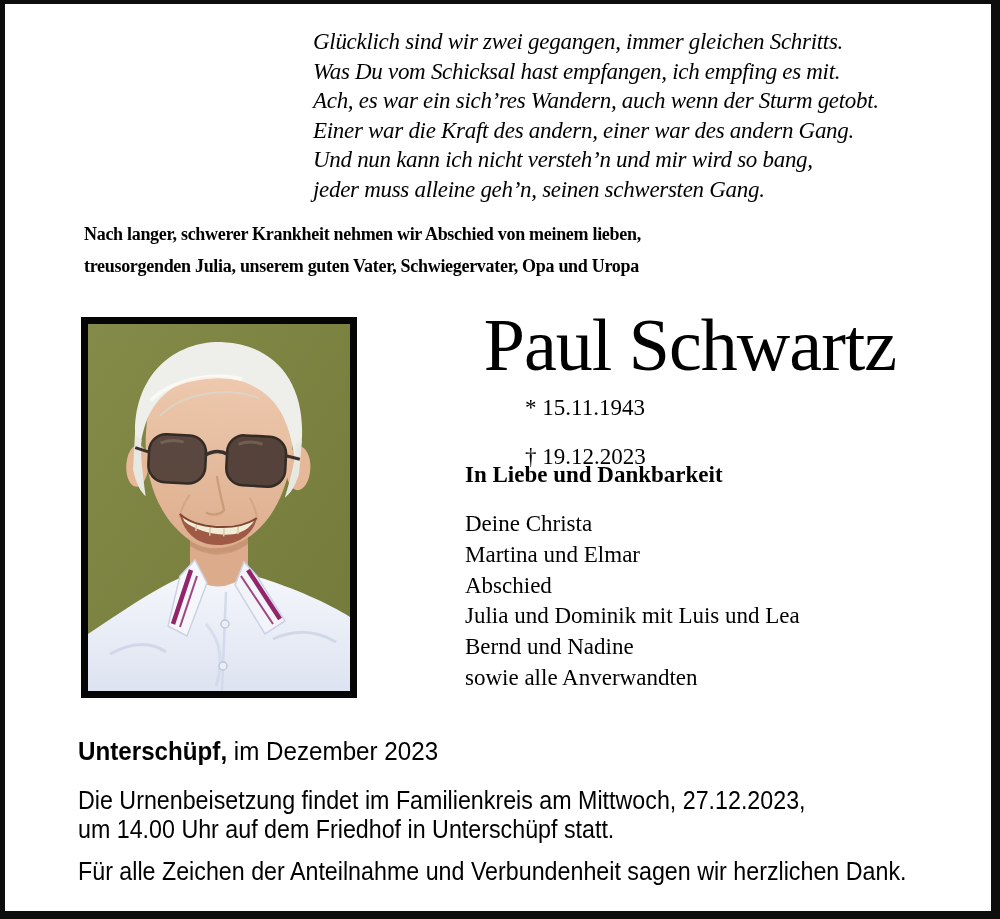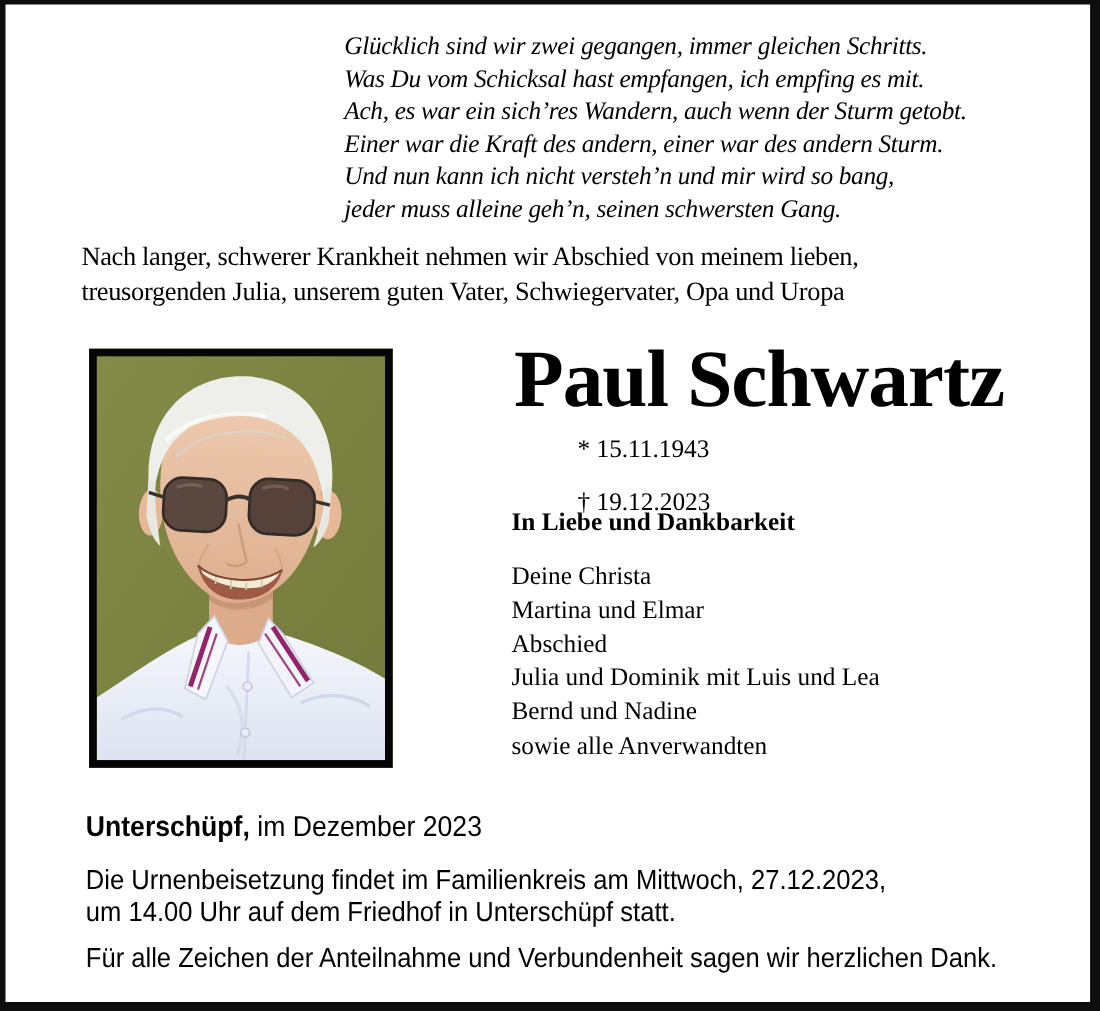--- a/index.html
+++ b/index.html
@@ -13,32 +13,32 @@
     border-style:solid; border-color:#0d0d0d;
     border-width:4px 9px 8px 5px;
     pointer-events:none; z-index:5;
   }
   .poem {
     position:absolute; left:313px; top:27px;
     font-size:23px; line-height:29.5px; font-style:italic;
     letter-spacing:-0.3px; white-space:nowrap;
   }
   .announcement {
-    position:absolute; left:74px; top:218px;
-    font-size:24px; line-height:32px; letter-spacing:-0.3px; white-space:nowrap;
+    position:absolute; left:84px; top:218px;
+    font-size:18px; line-height:32px; letter-spacing:-0.3px; white-space:nowrap;font-weight:bold;
   }
   .photo-frame {
     position:absolute; left:81px; top:317px;
     width:262px; height:367px;
     border:7px solid #050505; background:#7b8240;
   }
   .photo-frame svg { display:block; }
   .deceased-name {
     position:absolute; left:455px; top:308px; width:470px;
-    font-size:74px; font-weight:bold; line-height:74px;
+    font-size:74px; font-weight:normal; line-height:74px;
     text-align:center; letter-spacing:-1px; white-space:nowrap;
   }
   .dates {
     position:absolute; left:525px; top:395px;
     font-size:23px; line-height:26px; display:flex; gap:23px; white-space:nowrap;flex-direction:column;
   }
   .tribute-intro {
     position:absolute; left:465px; top:462px;
     font-size:23px; line-height:26px; white-space:nowrap;font-weight:bold;
   }
@@ -55,21 +55,21 @@
 </head>
 <body>
 
 <div class="page">
   <div class="page-frame"></div>
 
   <div class="poem">
     <div>Glücklich sind wir zwei gegangen, immer gleichen Schritts.</div>
     <div>Was Du vom Schicksal hast empfangen, ich empfing es mit.</div>
     <div>Ach, es war ein sich’res Wandern, auch wenn der Sturm getobt.</div>
-    <div>Einer war die Kraft des andern, einer war des andern Sturm.</div>
+    <div>Einer war die Kraft des andern, einer war des andern Gang.</div>
     <div>Und nun kann ich nicht versteh’n und mir wird so bang,</div>
     <div>jeder muss alleine geh’n, seinen schwersten Gang.</div>
   </div>
 
   <div class="announcement">
     <div>Nach langer, schwerer Krankheit nehmen wir Abschied von meinem lieben,</div>
     <div>treusorgenden Julia, unserem guten Vater, Schwiegervater, Opa und Uropa</div>
   </div>
 
   <div class="photo-frame">

